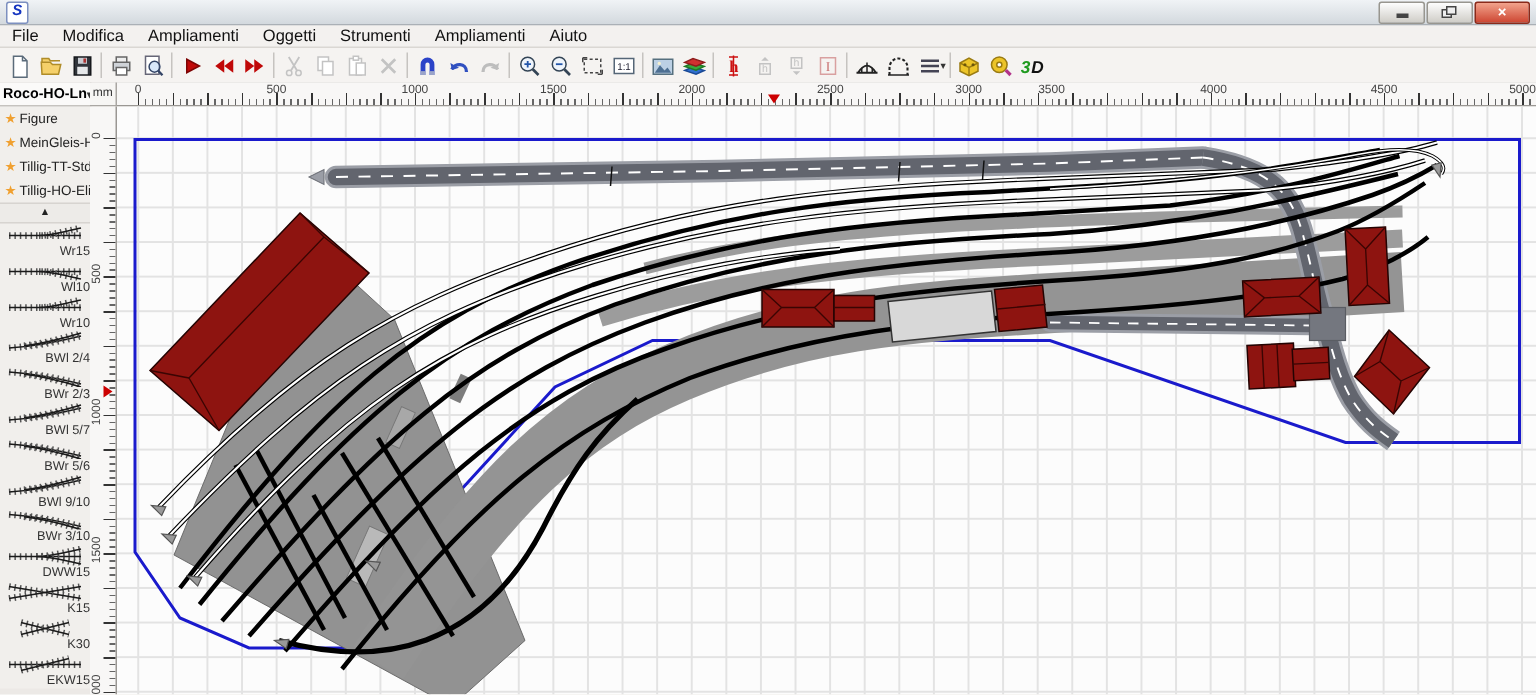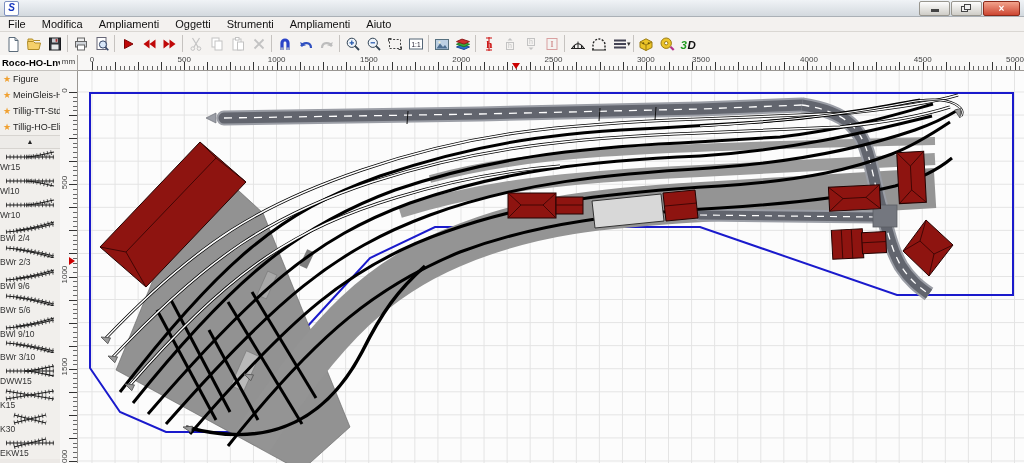--- a/index.html
+++ b/index.html
@@ -34,21 +34,21 @@
   
   .sidebar{position:absolute;top:55px;left:0;width:60px;bottom:4px;background:#f1efec;
     border-right:1px solid #b6b3af;overflow:hidden}
   .lib-select{height:15px;border-bottom:1px solid #c6c3bf;background:#fbfaf9;
     display:flex;align-items:center;font-size:9.5px;font-weight:bold;padding:0 2px;white-space:nowrap}
   .lib-select .arr{margin-left:auto;font-size:7px;color:#333}
   .lib-row{height:16px;display:flex;align-items:center;font-size:9px;white-space:nowrap;color:#222}
   .star{color:#f0a030;font-size:9px;margin:0 2px 0 3px}
   .scroll-up{height:12px;text-align:center;font-size:7px;line-height:12px;color:#222;
     background:#edebe8;border-top:1px solid #d7d4d0;border-bottom:1px solid #d7d4d0}
-  .part{height:23.8px;text-align:left;overflow:hidden}
+  .part{height:23.8px;text-align:right;overflow:hidden}
   .part svg{display:block;margin:1px auto 0}
   .part .plabel{font-size:8.5px;color:#333;line-height:9px}
   
   .corner{position:absolute;left:60px;top:55px;width:18px;height:16px;background:#f7f6f4;
     border-bottom:1px solid #a9a6a2;border-right:1px solid #a9a6a2;box-sizing:border-box;
     font-size:8px;color:#333;text-align:center;line-height:14px}
   .hruler{position:absolute;left:78px;top:55px;width:946px;height:16px;background:#f8f7f6;
     border-bottom:1px solid #9a9793;box-sizing:border-box;overflow:hidden;
     background-image:
       repeating-linear-gradient(90deg,#333 0 1px,transparent 1px 23.07px),
@@ -384,21 +384,21 @@
         </svg>
         <div class="plabel">BWr 2/3</div>
       </div>
       <div class="part">
         <svg width="52" height="13" viewBox="0 0 52 13">
           <path d="M2 11 C18 10 34 7 50 3" stroke="#555" stroke-width="4.5" stroke-dasharray="1 2.6" fill="none"></path>
           <path d="M2 11 C18 10 34 7 50 3" stroke="#1a1a1a" stroke-width="1.1" fill="none"></path>
           <path d="M12 9.5 C26 8 40 4 50 1" stroke="#555" stroke-width="4.5" stroke-dasharray="1 2.6" fill="none"></path>
           <path d="M12 9.5 C26 8 40 4 50 1" stroke="#1a1a1a" stroke-width="1.1" fill="none"></path>
         </svg>
-        <div class="plabel">BWl 9/6</div>
+        <div class="plabel">BWl 5/7</div>
       </div>
       <div class="part">
         <svg width="52" height="13" viewBox="0 0 52 13">
           <path d="M2 3 C18 4 34 7 50 11" stroke="#555" stroke-width="4.5" stroke-dasharray="1 2.6" fill="none"></path>
           <path d="M2 3 C18 4 34 7 50 11" stroke="#1a1a1a" stroke-width="1.1" fill="none"></path>
           <path d="M12 4.5 C26 6 40 10 50 13" stroke="#555" stroke-width="4.5" stroke-dasharray="1 2.6" fill="none"></path>
           <path d="M12 4.5 C26 6 40 10 50 13" stroke="#1a1a1a" stroke-width="1.1" fill="none"></path>
         </svg>
         <div class="plabel">BWr 5/6</div>
       </div>

